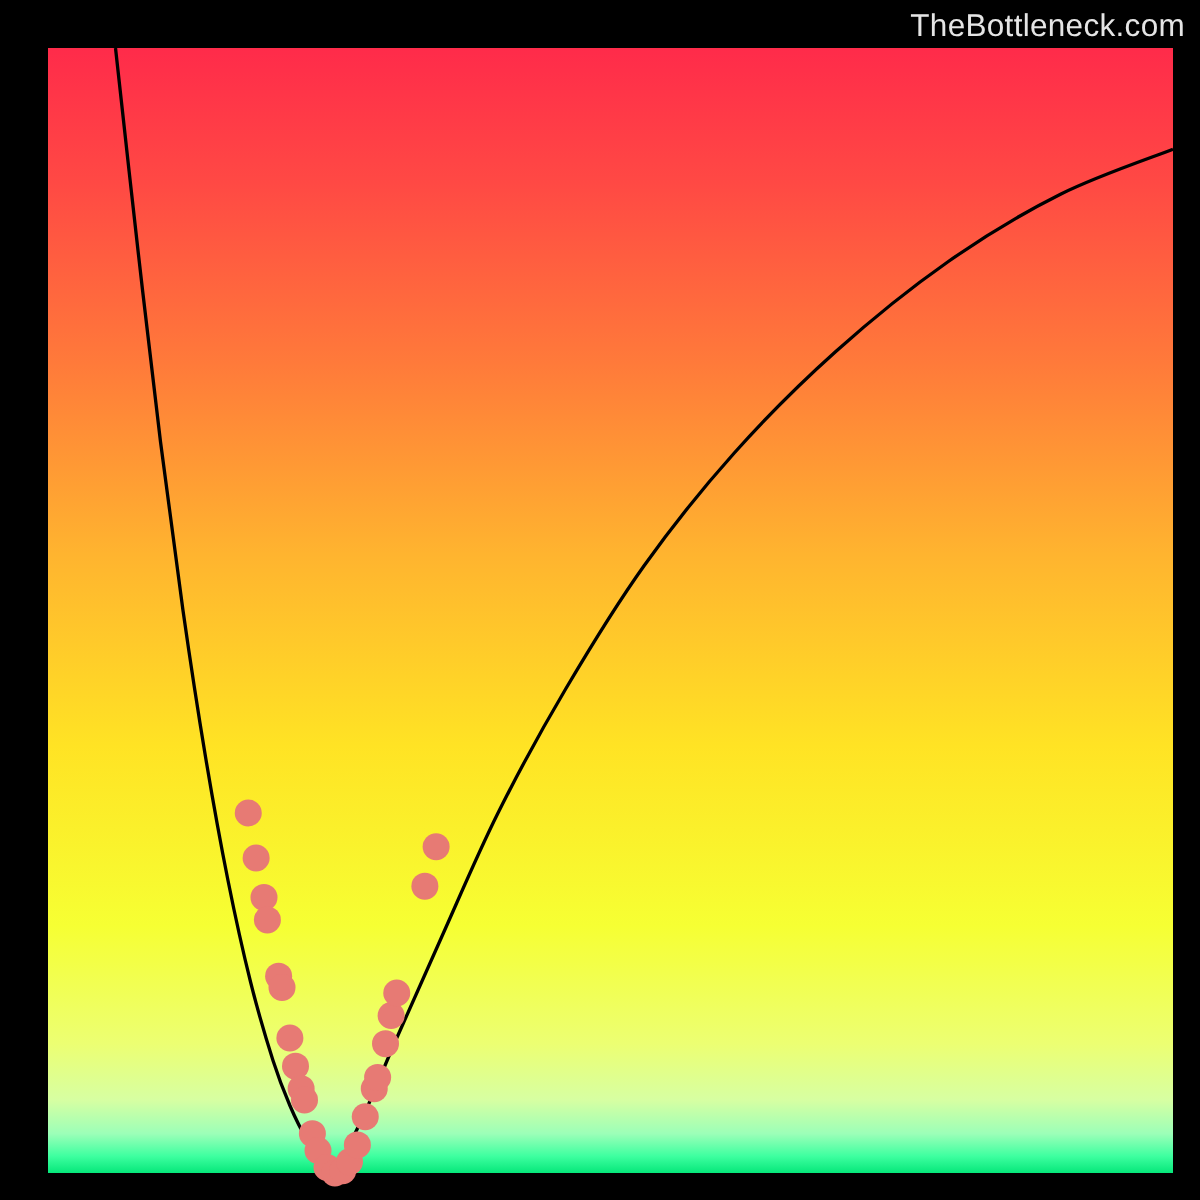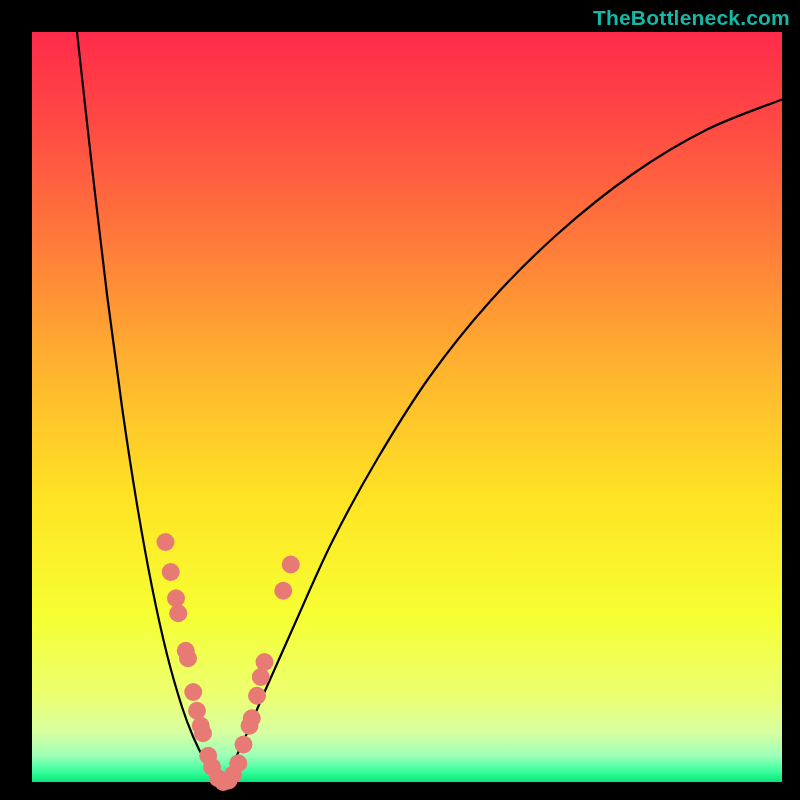--- a/index.html
+++ b/index.html
@@ -39,23 +39,23 @@
     left: 0;
     top: 0;
     width: 750px;
     height: 750px;
     overflow: visible;
   }
   .watermark {
     position: absolute;
     top: 6px;
     right: 10px;
-    color: #14b8a6;
+    color: #e5e5e5;
     font-size: 21px;
-    font-weight: 700;
+    font-weight: 400;
     letter-spacing: 0.2px;
     user-select: none;
   }
 </style>
 </head>
 <body>
 
 <div class="frame">
   <div class="plot-area">
     <svg class="gradient" viewBox="0 0 750 750" preserveAspectRatio="none">

